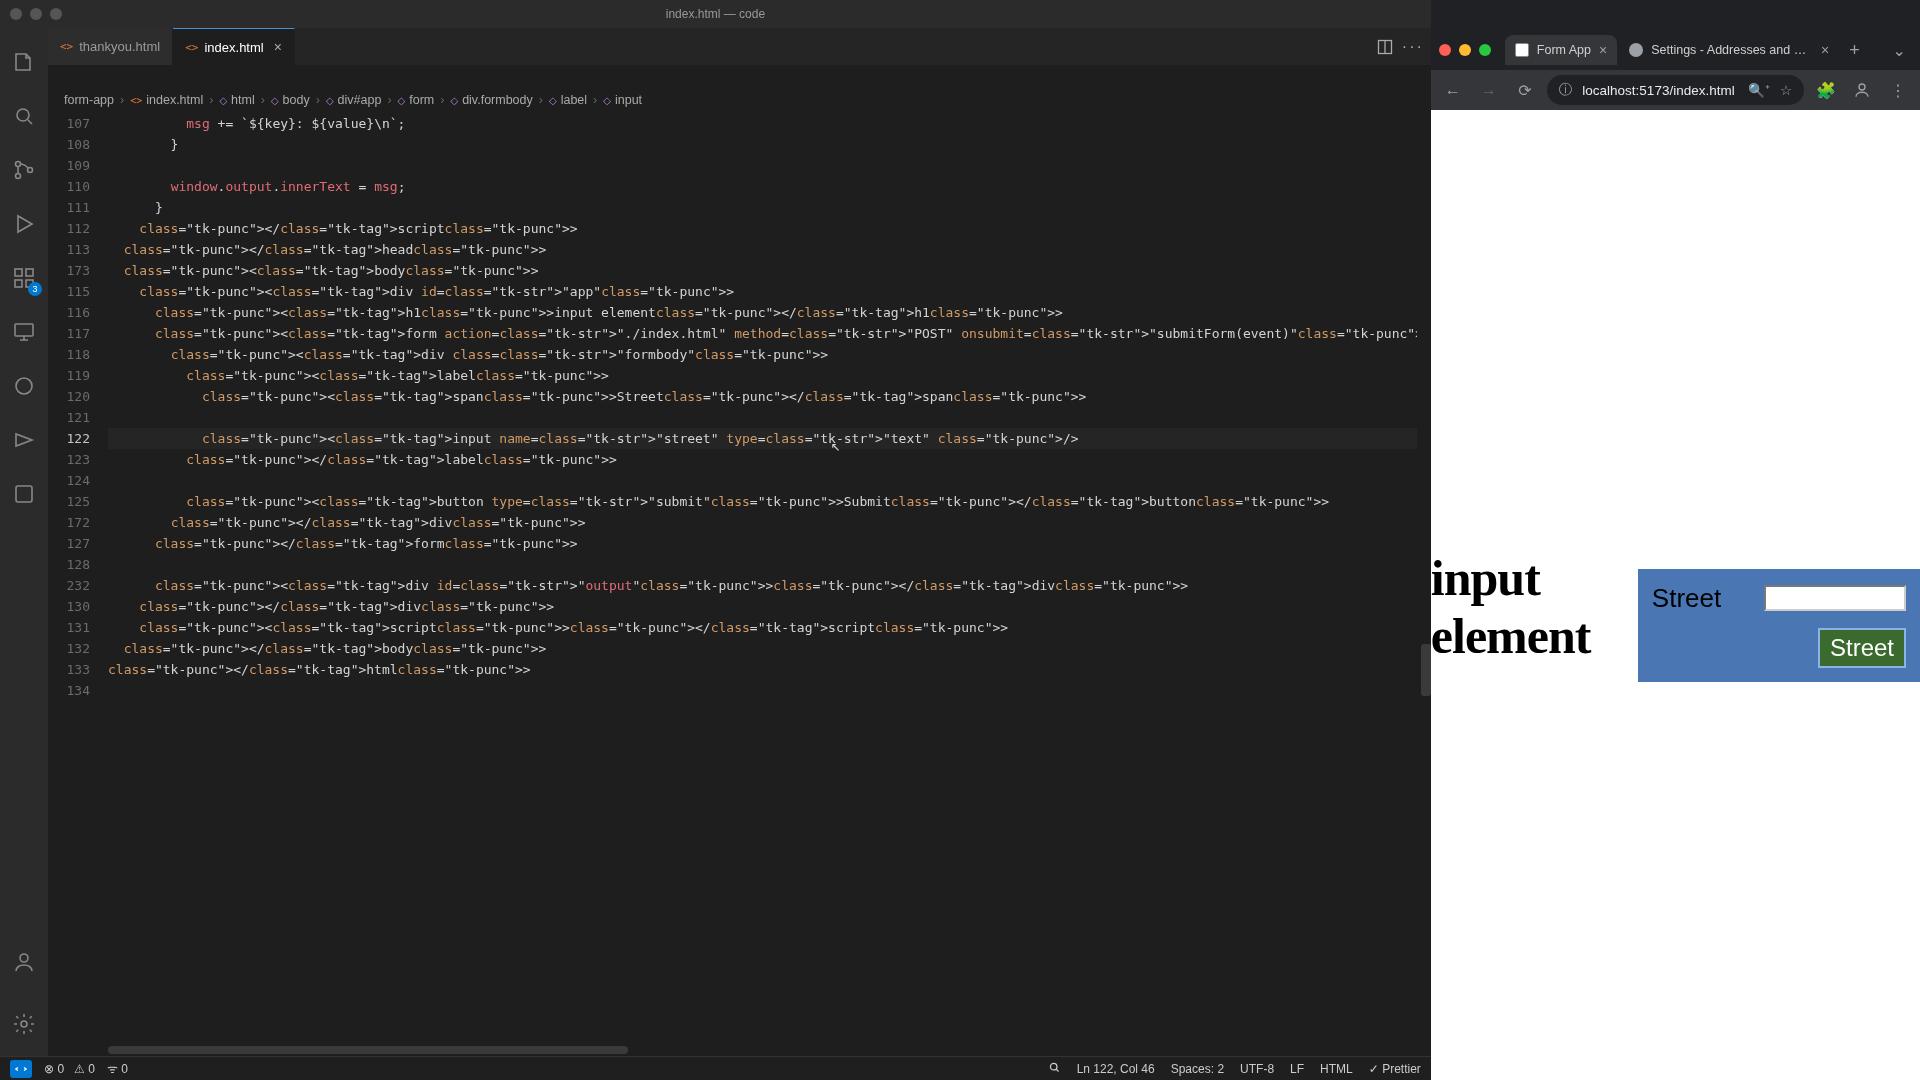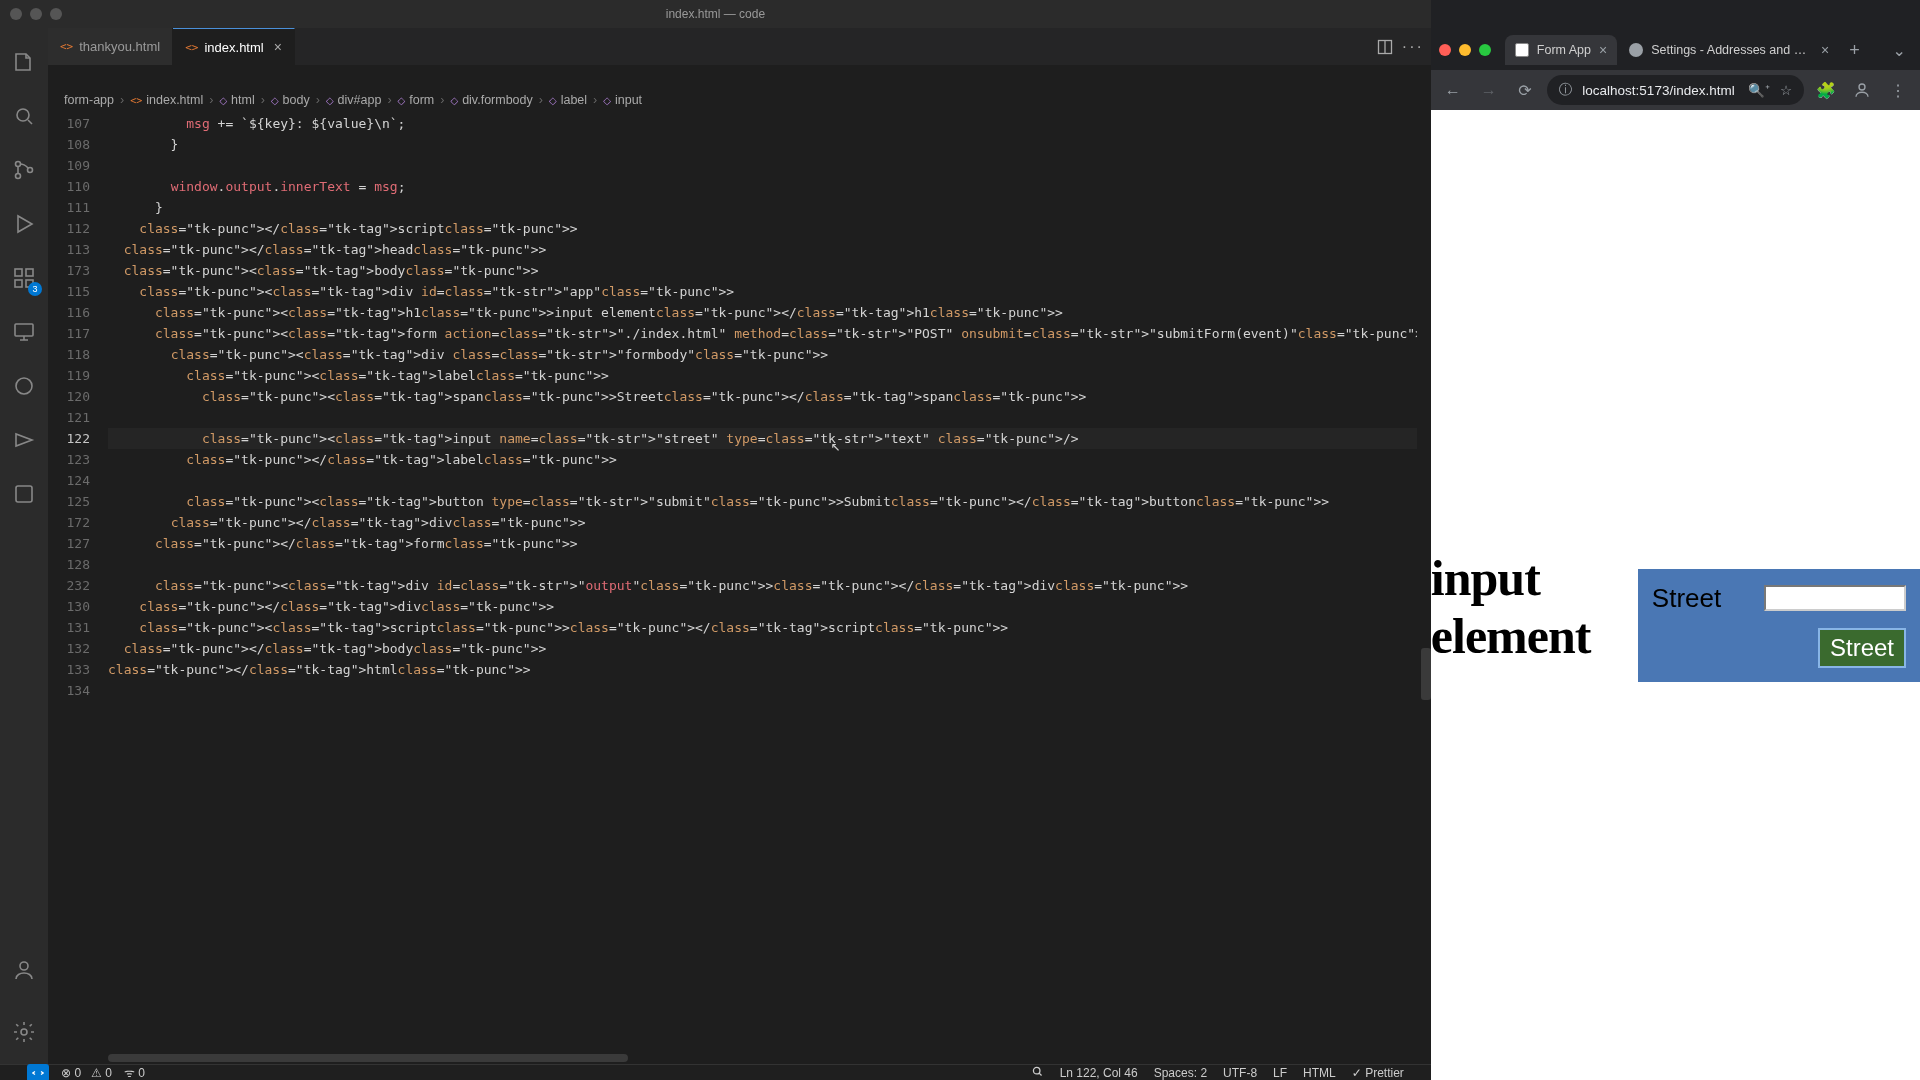--- a/index.html
+++ b/index.html
@@ -147,28 +147,28 @@
     margin-left: 60px; height:8px; width:520px;
     background:#3a3a3a; border-radius:4px;
   }
 
   .cursor-pointer {
     position:absolute; pointer-events:none;
     font-size: 16px;
   }
 
   .statusbar {
-    height: 16px;
+    height: 24px;
     background: #1f1f1f;
     border-top: 1px solid #333;
     display: flex;
     align-items: center;
     font-size: 12px;
     color: #ccc;
-    padding: 0 27px;
+    padding: 0 10px;
     gap: 14px;
   }
   .statusbar .left { display:flex; align-items:center; gap:12px;}
   .statusbar .right { margin-left:auto; display:flex; align-items:center; gap:16px;}
   .status-pill {
     background:#0078d4; color:#fff;
     width:22px; height:18px; border-radius:3px;
     display:inline-flex;align-items:center;justify-content:center;
     font-size:11px;
   }

